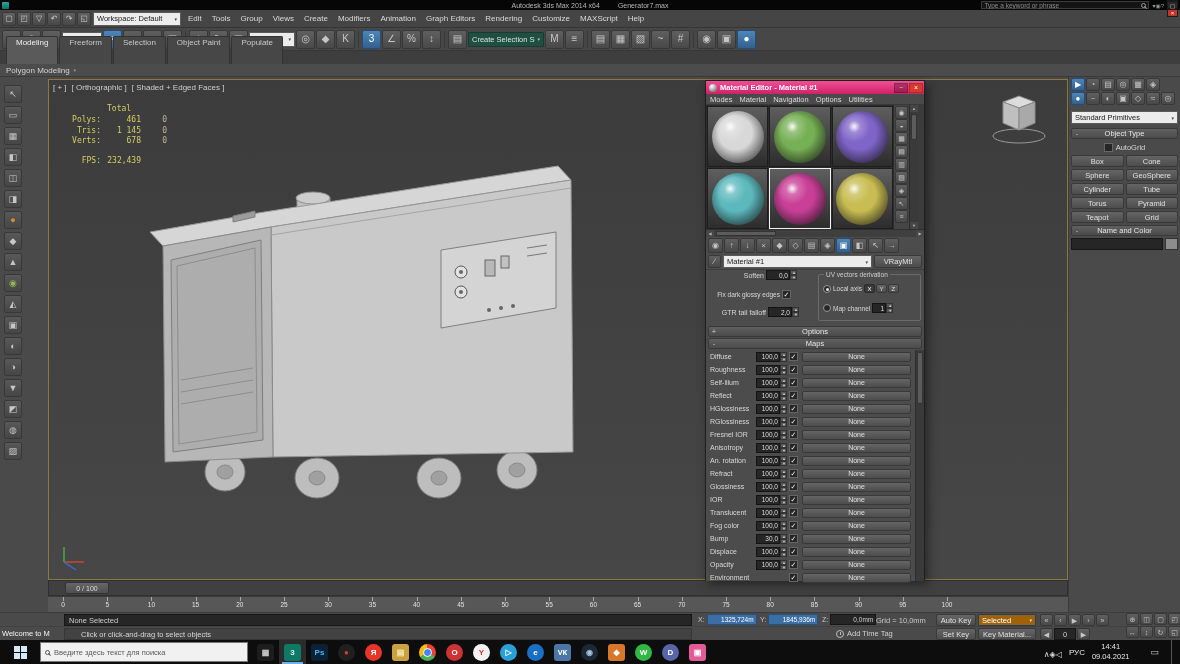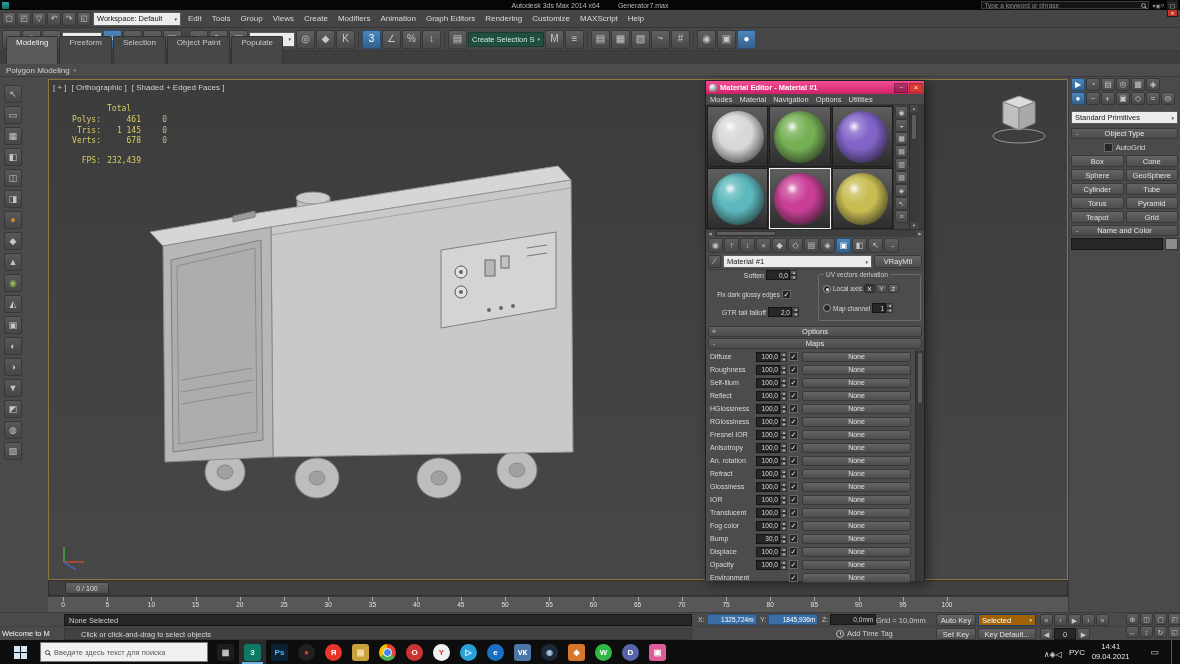--- a/index.html
+++ b/index.html
@@ -186,21 +186,21 @@
 .clock-ic::after{content:"";position:absolute;left:3px;top:1px;width:1px;height:3px;background:#bbb}
 #setkey{position:absolute;left:936px;top:1px;width:40px}
 #keyfilters{position:absolute;left:978px;top:1px;width:58px}
 #keysteps{position:absolute;left:1040px;top:1px;display:flex;gap:1px}
 .inset.frame{width:22px;height:12px;display:flex;align-items:center;justify-content:center}
 
 #taskbar{position:absolute;left:0;top:640px;width:1180px;height:24px;background:#0d0d0d;display:flex;align-items:center}
 #start{width:40px;height:24px;display:flex;align-items:center;justify-content:center}
 .winlogo{display:grid;grid-template-columns:6px 6px;grid-template-rows:6px 6px;gap:1px}
 .winlogo b{background:#d5e8f7}
-#tb-search{width:168px;height:20px;background:#f1f1f1;border:1px solid #777;display:flex;align-items:center;
+#tb-search{width:208px;height:20px;background:#f1f1f1;border:1px solid #777;display:flex;align-items:center;
  gap:4px;padding:0 4px;font-size:7.5px;color:#5a5a5a}
 #tb-search .ph{overflow:hidden;white-space:nowrap}
 #tb-icons{display:flex;margin-left:4px}
 .task{width:27px;height:24px;display:flex;align-items:center;justify-content:center;position:relative}
 .task.active{background:#2b2b2b}
 .task.active::after{content:"";position:absolute;left:3px;right:3px;bottom:0;height:2px;background:#6fb2e8}
 .chip{width:17px;height:17px;border-radius:3px;display:flex;align-items:center;justify-content:center;font-size:8px;font-weight:bold}
 .chip.round{border-radius:50%}
 .chip.chrome{border-radius:50%;background:conic-gradient(#ea4335 0 120deg,#4caf50 0 240deg,#fbbc05 0 360deg);position:relative}
 .chip.chrome::after{content:"";position:absolute;left:4px;top:4px;width:7px;height:7px;border-radius:50%;background:#4285f4;border:1.5px solid #fff}
@@ -909,21 +909,21 @@
     <span class="ic nav">◱</span>
   </div>
 <div id="status2">
   <span id="welcome">Welcome to M</span>
   <span id="prompt">Click or click-and-drag to select objects</span>
   <span id="timetag">
     <i class="clock-ic"></i>
     <span>Add Time Tag</span>
   </span>
   <span class="btn" id="setkey">Set Key</span>
-  <span class="btn" id="keyfilters">Key Default...</span>
+  <span class="btn" id="keyfilters">Key Material...</span>
   <span id="keysteps">
       <span class="ic tr">◀</span>
       <span class="inset frame">0</span>
       <span class="ic tr">▶</span>
     </span>
 </div>
 
 <div id="taskbar">
   <span id="start">
     <span class="winlogo">

